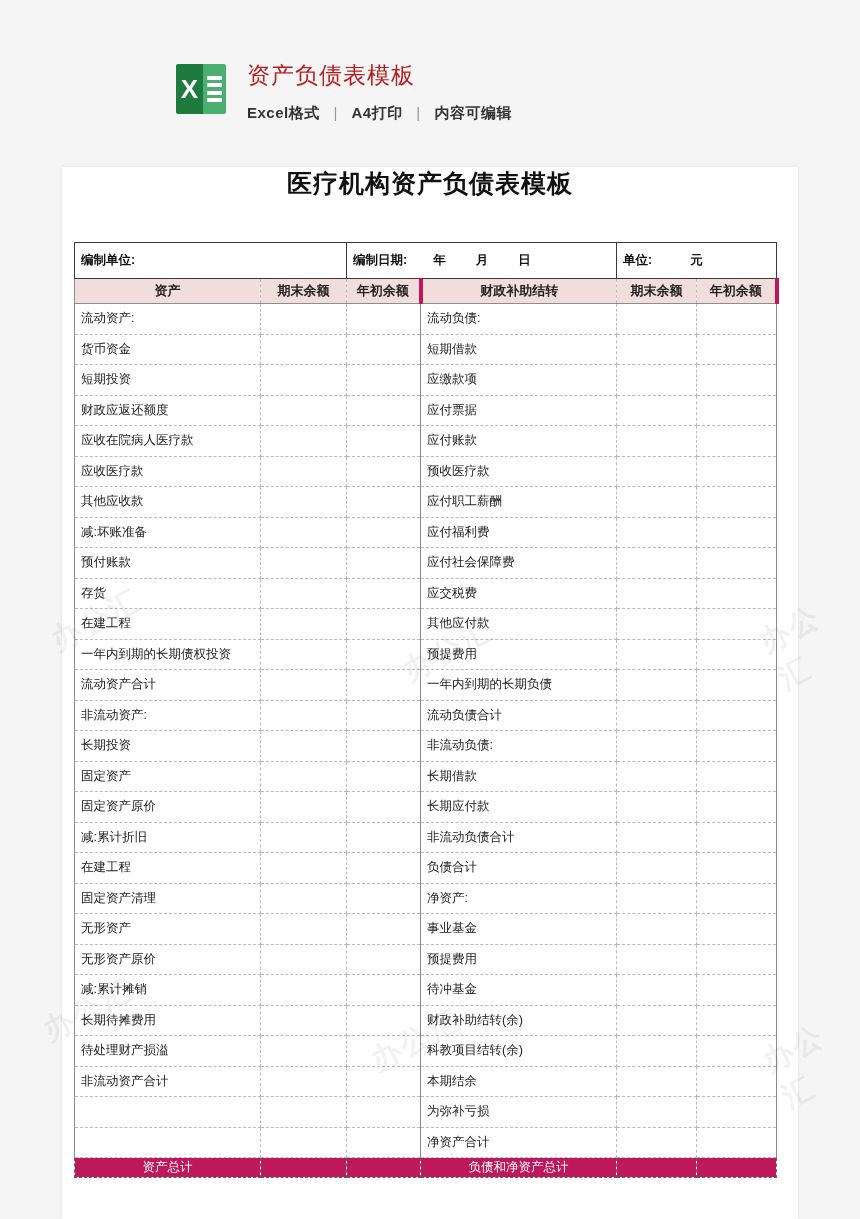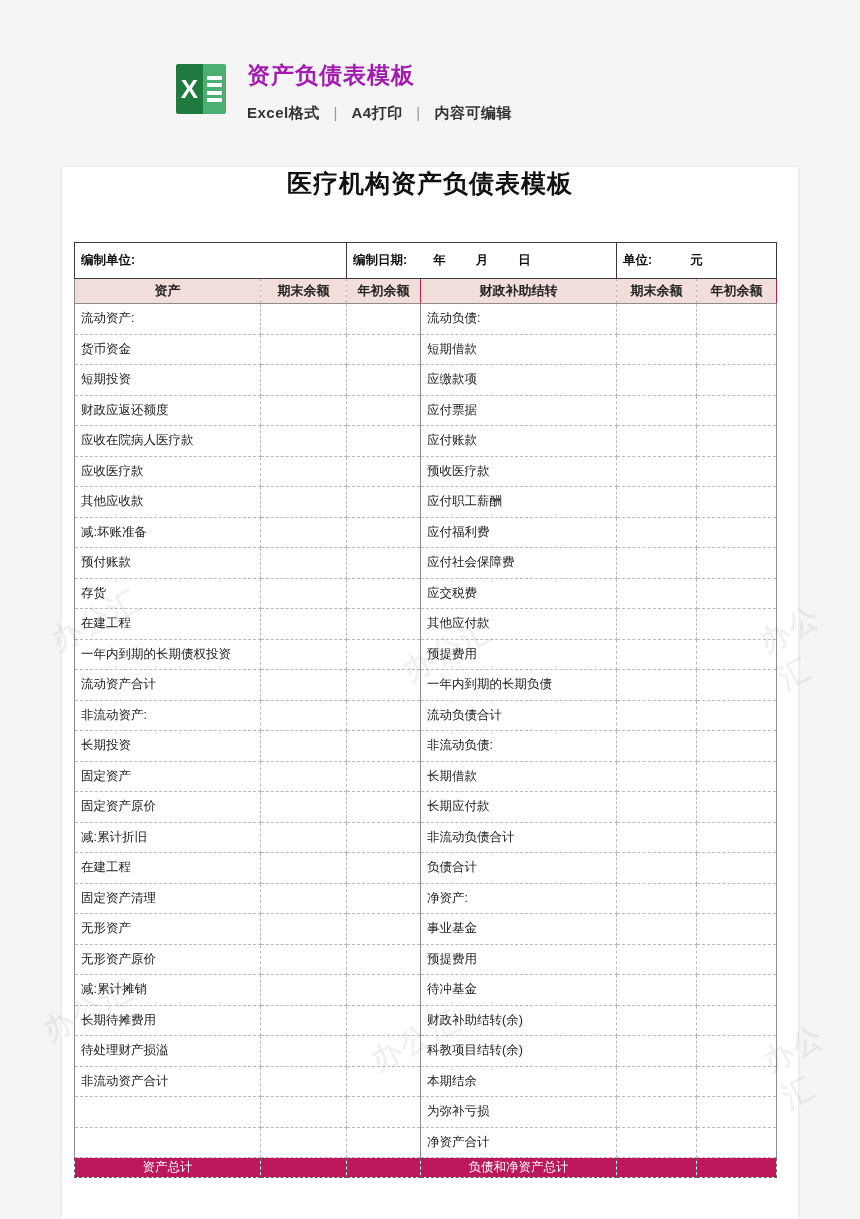--- a/index.html
+++ b/index.html
@@ -13,21 +13,21 @@
   .banner{position:absolute;left:0;top:0;width:860px;height:165px;background:#f5f5f5;}
   .banner-inner{position:absolute;left:176px;top:60px;display:flex;align-items:flex-start;}
   .xl-icon{width:50px;height:50px;position:relative;flex:0 0 auto;margin-top:4px;}
   .xl-icon .left{position:absolute;left:0;top:0;width:27px;height:50px;background:#1f7a3d;border-radius:2px 0 0 2px;}
   .xl-icon .right{position:absolute;left:27px;top:0;width:23px;height:50px;background:#4caf72;border-radius:0 2px 2px 0;}
   .xl-icon .xletter{position:absolute;left:0;top:0;width:27px;height:50px;color:#fff;font-size:26px;font-weight:bold;
       display:flex;align-items:center;justify-content:center;font-family:"Liberation Sans",sans-serif;}
   .xl-icon .grid{position:absolute;left:31px;top:12px;width:15px;height:26px;display:flex;flex-direction:column;justify-content:space-between;}
   .xl-icon .grid i{display:block;height:4px;background:#fff;border-radius:1px;}
   .banner-text{margin-left:21px;}
-  .banner-title{font-size:23px;font-weight:bold;color:#a21caf;letter-spacing:1px;line-height:30px;}
+  .banner-title{font-size:23px;font-weight:normal;color:#b91c1c;letter-spacing:1px;line-height:30px;}
   .banner-sub{margin-top:14px;font-size:15px;font-weight:bold;color:#333;letter-spacing:.5px;}
   .banner-sub .sep{color:#999;font-weight:normal;padding:0 9px;}
 
   
   .sheet{position:absolute;left:62px;top:167px;width:736px;height:1052px;background:#fff;
      box-shadow:0 0 3px rgba(0,0,0,.10);}
   .doc-title{text-align:center;font-size:25px;font-weight:bold;color:#111;letter-spacing:1px;}
 
   .tbl{position:absolute;left:12px;top:75px;width:702px;border-collapse:collapse;table-layout:fixed;}
   .tbl td{border:1px dashed #b9b9b9;font-size:12.5px;color:#222;height:30.5px;padding:0 6px;
@@ -37,21 +37,21 @@
   .meta .date-line{display:flex;align-items:center;}
   .meta .date-line .lbl{padding-right:26px;}
   .meta .date-line .u{padding:0 30px 0 0;}
   .meta .unit-line{display:flex;align-items:center;}
   .meta .unit-line .lbl{padding-right:38px;}
 
   
   .hdr td{background:#f1ddda;font-weight:bold;text-align:center;font-size:13px;color:#222;height:25px;
       border-top:1px solid #8c8c8c;border-bottom:1px solid #8c8c8c;}
   .hdr td.solid-l{border-left:1px solid #8c8c8c;}
-  .hdr td.solid-r{border-right:1px solid #be185d;}
+  .hdr td.solid-r{border-right:4px solid #be185d;}
 
   
   td.lbl{text-align:left;}
   td.val{background:#fff;}
   tr.grand td{background:#be185d;color:#fff;text-align:center;font-weight:normal;border-color:#5d5d5d;height:20px;}
 
   .ind1{padding-left:24px;}
   .ind2{padding-left:38px;}
   .ctr{text-align:center;}
 

